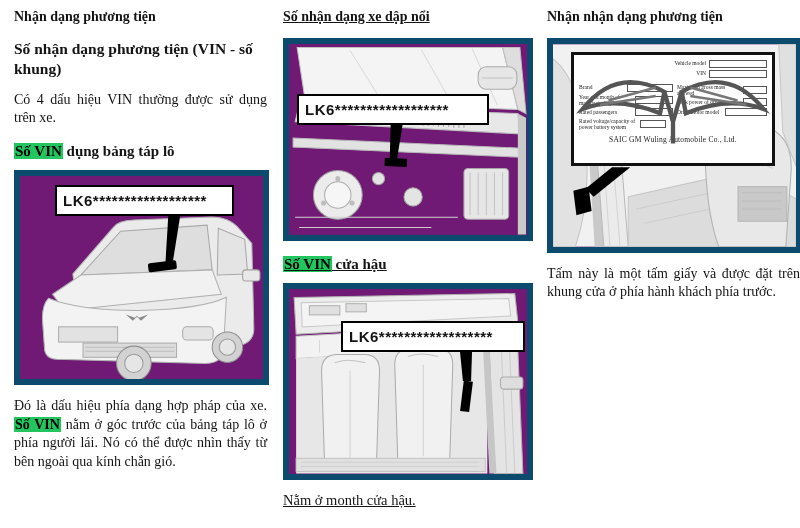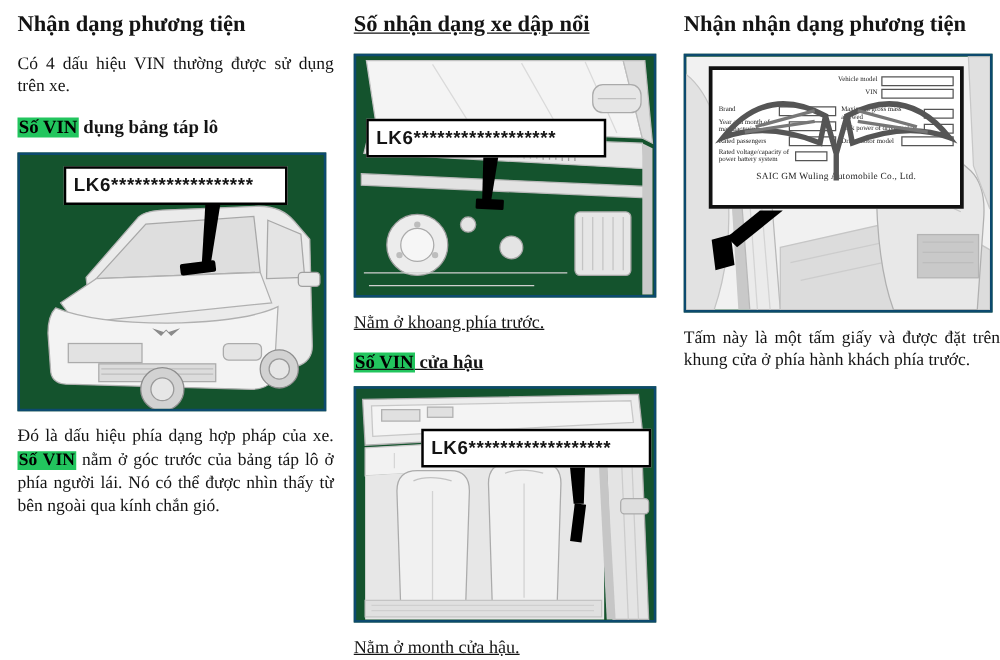--- a/index.html
+++ b/index.html
@@ -2,27 +2,27 @@
 <html><head>
 <meta charset="utf-8">
 <style>
   html,body{margin:0;padding:0;background:#ffffff;}
   body{width:800px;height:528px;overflow:hidden;font-family:"Liberation Serif",serif;color:#141414;}
   .page{display:flex;padding:6px 0 0 14px;gap:16px;}
   .col{flex:none;}
   .col-1{width:253px;}
   .col-2{width:248px;text-decoration:underline;}
   .col-3{width:253px;}
-  .h1{font-size:18px;font-weight:bold;margin:2px 0 0 0;line-height:1.25;}
+  .h1{font-size:14px;font-weight:bold;margin:2px 0 0 0;line-height:1.25;}
   .h2{font-size:15.5px;font-weight:bold;margin:13px 0 0 0;line-height:1.3;}
   .h3{font-size:15px;font-weight:bold;margin:14px 0 0 0;line-height:1.25;}
   .para{font-size:14px;line-height:1.32;text-align:justify;margin:12px 0 0 0;}
   .caption{font-size:14.5px;margin:12px 0 0 0;}
   mark{background:#22c55e;padding:0 1px;font-weight:bold;}
-  .illus{position:relative;border:2px solid #0c4a6e;background:#14532d;margin-top:10px;}
+  .illus{position:relative;border:6px solid #0c4a6e;background:#701a75;margin-top:10px;}
   .illus svg{position:absolute;left:0;top:0;width:100%;height:100%;}
   .car-box{width:243px;height:203px;}
   .eng-box{width:238px;height:191px;margin-top:12px;}
   .hatch-box{width:238px;height:185px;}
   .door-box{width:243px;height:203px;margin-top:12px;}
   .callout{position:absolute;border:2px solid #000;background:#fff;display:flex;align-items:center;
     font-family:"Liberation Sans",sans-serif;font-weight:bold;font-size:15px;letter-spacing:.5px;
     padding:0 4px 0 6px;white-space:nowrap;z-index:3;}
   
   .plate{position:absolute;left:18px;top:8px;width:204px;height:114px;border:3px solid #111;
@@ -38,20 +38,21 @@
   .pg-r{width:92px;}
   .plate-co{text-align:center;font-size:7.5px;margin-top:3px;letter-spacing:.2px;}
 </style>
 </head>
 <body>
 
 <div class="page">
 
   <div class="col col-1">
     <div class="h1">Nhận dạng phương tiện</div>
+    <div class="h2">Số nhận dạng phương tiện (VIN - số khung)</div>
     <div class="para">Có 4 dấu hiệu VIN thường được sử dụng trên xe.</div>
     <div class="h3"><mark>Số VIN</mark><span> dụng bảng táp lô</span></div>
 
     <div class="illus car-box">
       <svg viewBox="0 0 239 199">
 
         <path d="M52 96 L92 50 Q96 44 112 43 L188 40 Q206 40 216 52 L228 66 L230 150 Q230 162 218 166 L200 170 L60 166 Z" fill="#ebebeb" stroke="#b4b4b4" stroke-width="1"></path>
 
         <polygon points="60,97 99,54 184,48 189,92" fill="#dedede" stroke="#a8a8a8" stroke-width="1"></polygon>
 
@@ -116,21 +117,20 @@
         <path d="M178 126 v42 M186 126 v42 M194 126 v42 M202 126 v42 M210 126 v42" stroke="#c4c4c4"></path>
         <polygon points="225,68 233,72 233,187 225,187" fill="#c9c9c9"></polygon>
         <path d="M6 170 h160 M10 180 h130" stroke="#cfcfcf"></path>
 
         <polygon points="100,77 112,77 106,114 99,114" fill="#000"></polygon>
         <rect x="94" y="112" width="22" height="8" rx="1" fill="#000" transform="rotate(3 105 116)"></rect>
       </svg>
       <div class="callout" style="left:8px;top:50px;width:178px;height:27px;">LK6******************</div>
     </div>
 
-    <div class="caption">Nằm ở khoang phía trước.</div>
     <div class="h3"><mark>Số VIN</mark><span> cửa hậu</span></div>
 
     <div class="illus hatch-box">
       <svg viewBox="0 0 234 181">
 
         <polygon points="5,8 222,4 225,32 7,44" fill="#ececec" stroke="#b0b0b0"></polygon>
         <polygon points="12,13 216,9 218,26 13,37" fill="#f4f4f4" stroke="#c8c8c8"></polygon>
         <rect x="20" y="16" width="30" height="9" fill="#e0e0e0" stroke="#b0b0b0"></rect>
         <rect x="56" y="14" width="20" height="8" fill="#e0e0e0" stroke="#b0b0b0"></rect>
 

